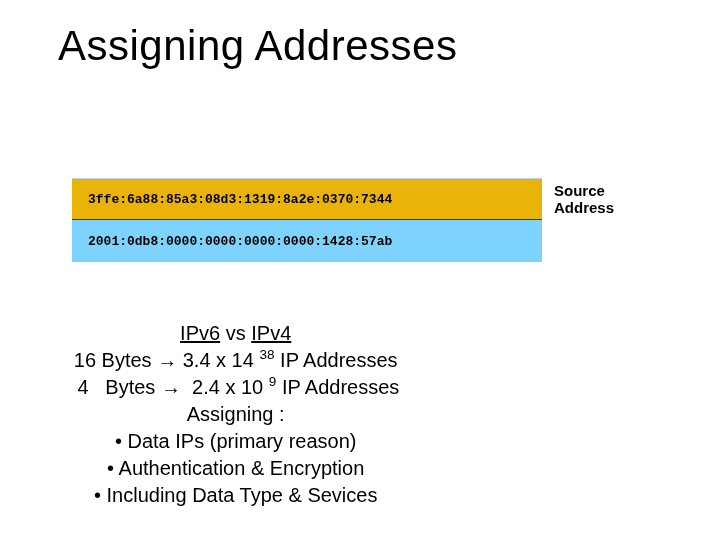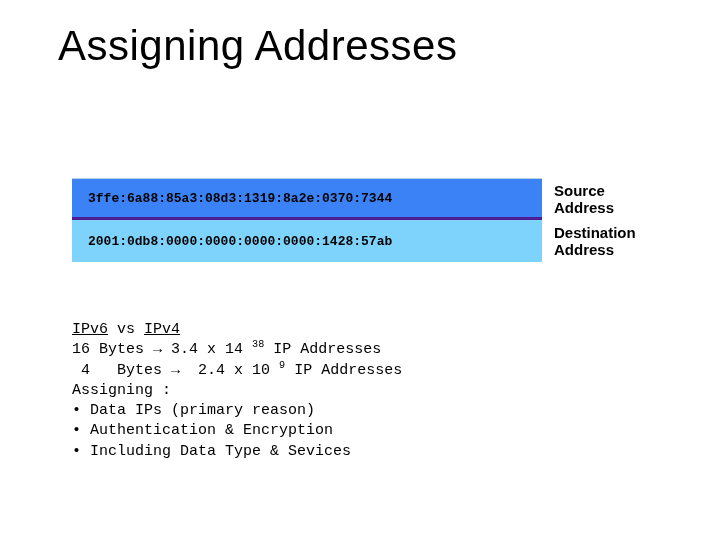--- a/index.html
+++ b/index.html
@@ -61,42 +61,43 @@
     box-sizing: border-box;
     display: flex;
     align-items: center;
     padding-left: 16px;
     font-family: "Courier New", monospace;
     font-size: 13px;
     font-weight: bold;
     color: #000;
   }
   .addr-src {
-    background: #3b82f6;
+    background: #eab308;
     border-top: 1px solid #b9d4e6;
-    border-bottom: 3px solid #4c1d95;
+    border-bottom: 1px solid #4c1d95;
   }
   .addr-dst {
     background: #7dd3fc;
   }
   .addr-label {
     flex: 1;
     padding-left: 12px;
     font-family: Arial, sans-serif;
     font-size: 15px;
     font-weight: bold;
     line-height: 1.15;
   }
   .body-text {
     position: absolute;
     left: 72px;
     top: 320px;
-    font-family: Liberation Mono, monospace;
-    font-size: 15px;
+    font-family: Liberation Sans, sans-serif;
+    font-size: 20px;
     line-height: 1.35;
+    text-align: center;
   }
   .underline {
     text-decoration: underline;
   }
   .sup {
     font-size: 0.68em;
     vertical-align: super;
     line-height: 0;
   }
 </style>
@@ -108,21 +109,20 @@
   <div class="title">Assigning Addresses</div>
 
 
   <div class="addr-figure">
     <div class="addr-row">
       <div class="addr-box addr-src">3ffe:6a88:85a3:08d3:1319:8a2e:0370:7344</div>
       <div class="addr-label">Source Address</div>
     </div>
     <div class="addr-row">
       <div class="addr-box addr-dst">2001:0db8:0000:0000:0000:0000:1428:57ab</div>
-      <div class="addr-label">Destination Address</div>
     </div>
   </div>
 
   <div class="body-text">
     <span class="underline">IPv6</span><span> vs </span><span class="underline">IPv4</span><br>
     <span> 16 Bytes → 3.4 x 14 </span><span class="sup">38</span><span> IP Addresses</span><br>
     <span style="white-space:pre;"> 4   Bytes →  2.4 x 10 </span><span class="sup">9</span><span> IP Addresses</span><br>
     <span>Assigning :</span><br>
     <span>• </span><span>Data IPs (primary reason)</span><br>
     <span>• </span><span>Authentication &amp; Encryption</span><br>

